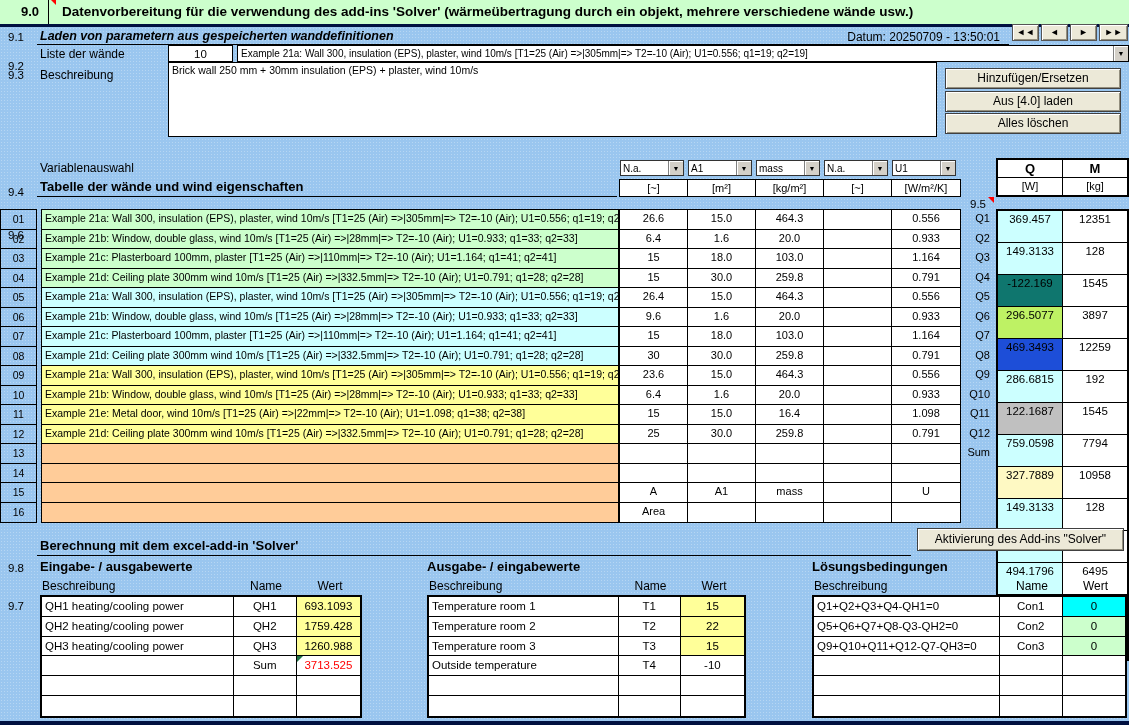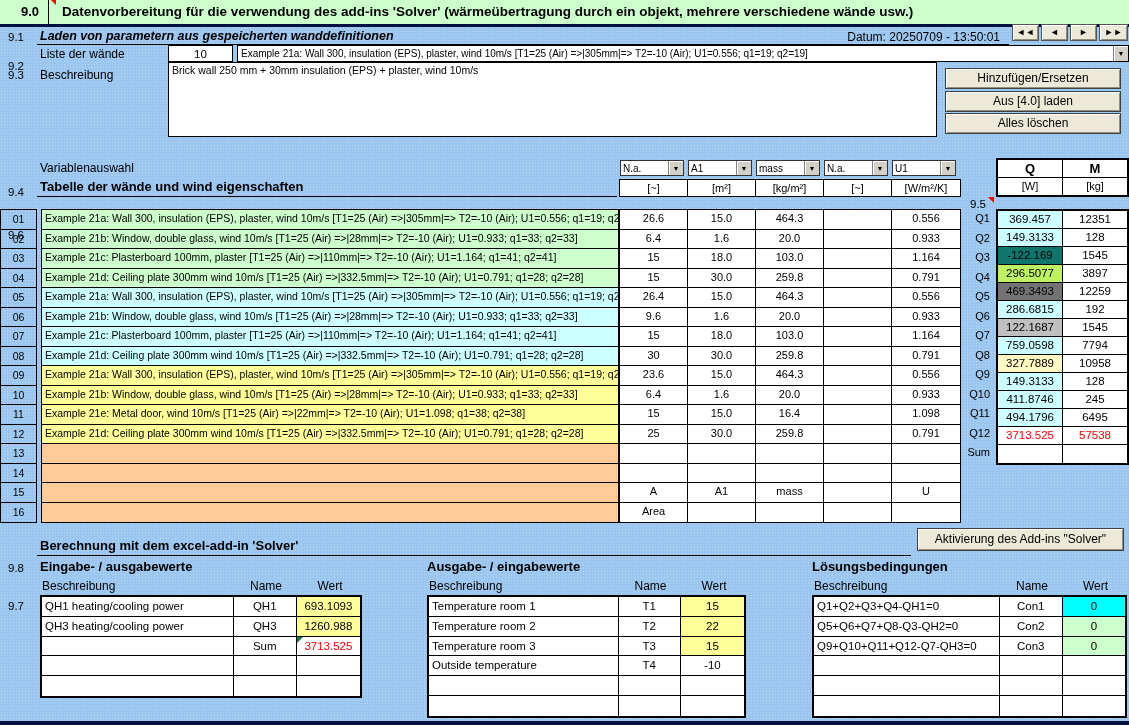--- a/index.html
+++ b/index.html
@@ -76,21 +76,21 @@
   .d-cell { height:19.5px; border-bottom:1px solid #000; font-size:10.5px; line-height:17.5px; padding-left:3px; white-space:nowrap; overflow:hidden; }
   .d-cell.last { border-bottom:none; }
   #num-grid { left:619px; top:209px; width:342px; border:1px solid #000; background:#fff; }
   .n-row { display:flex; height:19.5px; border-bottom:1px solid #000; }
   .n-row.last { border-bottom:none; }
   .n-cell { width:68px; border-right:1px solid #000; font-size:11px; text-align:center; line-height:17.5px; }
   .n-cell.endc { border-right:none; }
   #qlabel-col { left:955px; top:209px; width:38px; }
   .ql-cell { height:19.5px; font-size:11px; text-align:right; line-height:18px; padding-right:3px; }
   #qm-grid { left:996px; top:209px; width:133px; border:2px solid #000; background:#fff; }
-  .qm-row { display:flex; height:18px; border-bottom:1px solid #000; }
+  .qm-row { display:flex; height:32px; border-bottom:1px solid #000; }
   .qm-row.last { border-bottom:none; }
   .qm-cell { font-size:11.5px; text-align:center; line-height:17.5px; }
   .qcell { width:65px; border-right:1px solid #000; }
   .mcell { width:64px; }
   .sumtxt { color:#FF0000; }
 
   
   #lbl97 { left:8px; top:540px; }
   #title97 { left:40px; top:538px; font-weight:bold; font-size:13px; }
   #uline97 { left:37px; top:555px; width:874px; border-top:1px solid #000; }
@@ -369,21 +369,21 @@
     </div>
     <div class="qm-row">
       <div class="qm-cell qcell" style="background: #0f766e;">-122.169</div>
       <div class="qm-cell mcell">1545</div>
     </div>
     <div class="qm-row">
       <div class="qm-cell qcell" style="background: #bef264;">296.5077</div>
       <div class="qm-cell mcell">3897</div>
     </div>
     <div class="qm-row">
-      <div class="qm-cell qcell" style="background: #737373;">469.3493</div>
+      <div class="qm-cell qcell" style="background: #1d4ed8;">469.3493</div>
       <div class="qm-cell mcell">12259</div>
     </div>
     <div class="qm-row">
       <div class="qm-cell qcell" style="background: rgb(204, 255, 255);">286.6815</div>
       <div class="qm-cell mcell">192</div>
     </div>
     <div class="qm-row">
       <div class="qm-cell qcell" style="background: rgb(192, 192, 192);">122.1687</div>
       <div class="qm-cell mcell">1545</div>
     </div>
@@ -441,20 +441,25 @@
     <span style="width: 64px; text-align: center;">Name</span>
     <span style="width: 63px; text-align: center;">Wert</span>
   </div>
 <div class="abs io-grid" style="left:40px;width:322px;">
     <div class="io-row">
       <div class="io-desc" style="width: 194px;">QH1 heating/cooling power</div>
       <div class="io-name" style="width: 64px;">QH1</div>
       <div class="io-value" style="width: 64px; background: rgb(255, 255, 153);">693.1093</div>
     </div>
     <div class="io-row">
+      <div class="io-desc" style="width: 194px;">QH2 heating/cooling power</div>
+      <div class="io-name" style="width: 64px;">QH2</div>
+      <div class="io-value" style="width: 64px; background: rgb(255, 255, 153);">1759.428</div>
+    </div>
+    <div class="io-row">
       <div class="io-desc" style="width: 194px;">QH3 heating/cooling power</div>
       <div class="io-name" style="width: 64px;">QH3</div>
       <div class="io-value" style="width: 64px; background: rgb(255, 255, 153);">1260.988</div>
     </div>
     <div class="io-row">
       <div class="io-desc" style="width: 194px;"></div>
       <div class="io-name" style="width: 64px;">Sum</div>
       <div class="io-value sumtxt fmark" style="width: 64px;">3713.525</div>
     </div>
     <div class="io-row">

